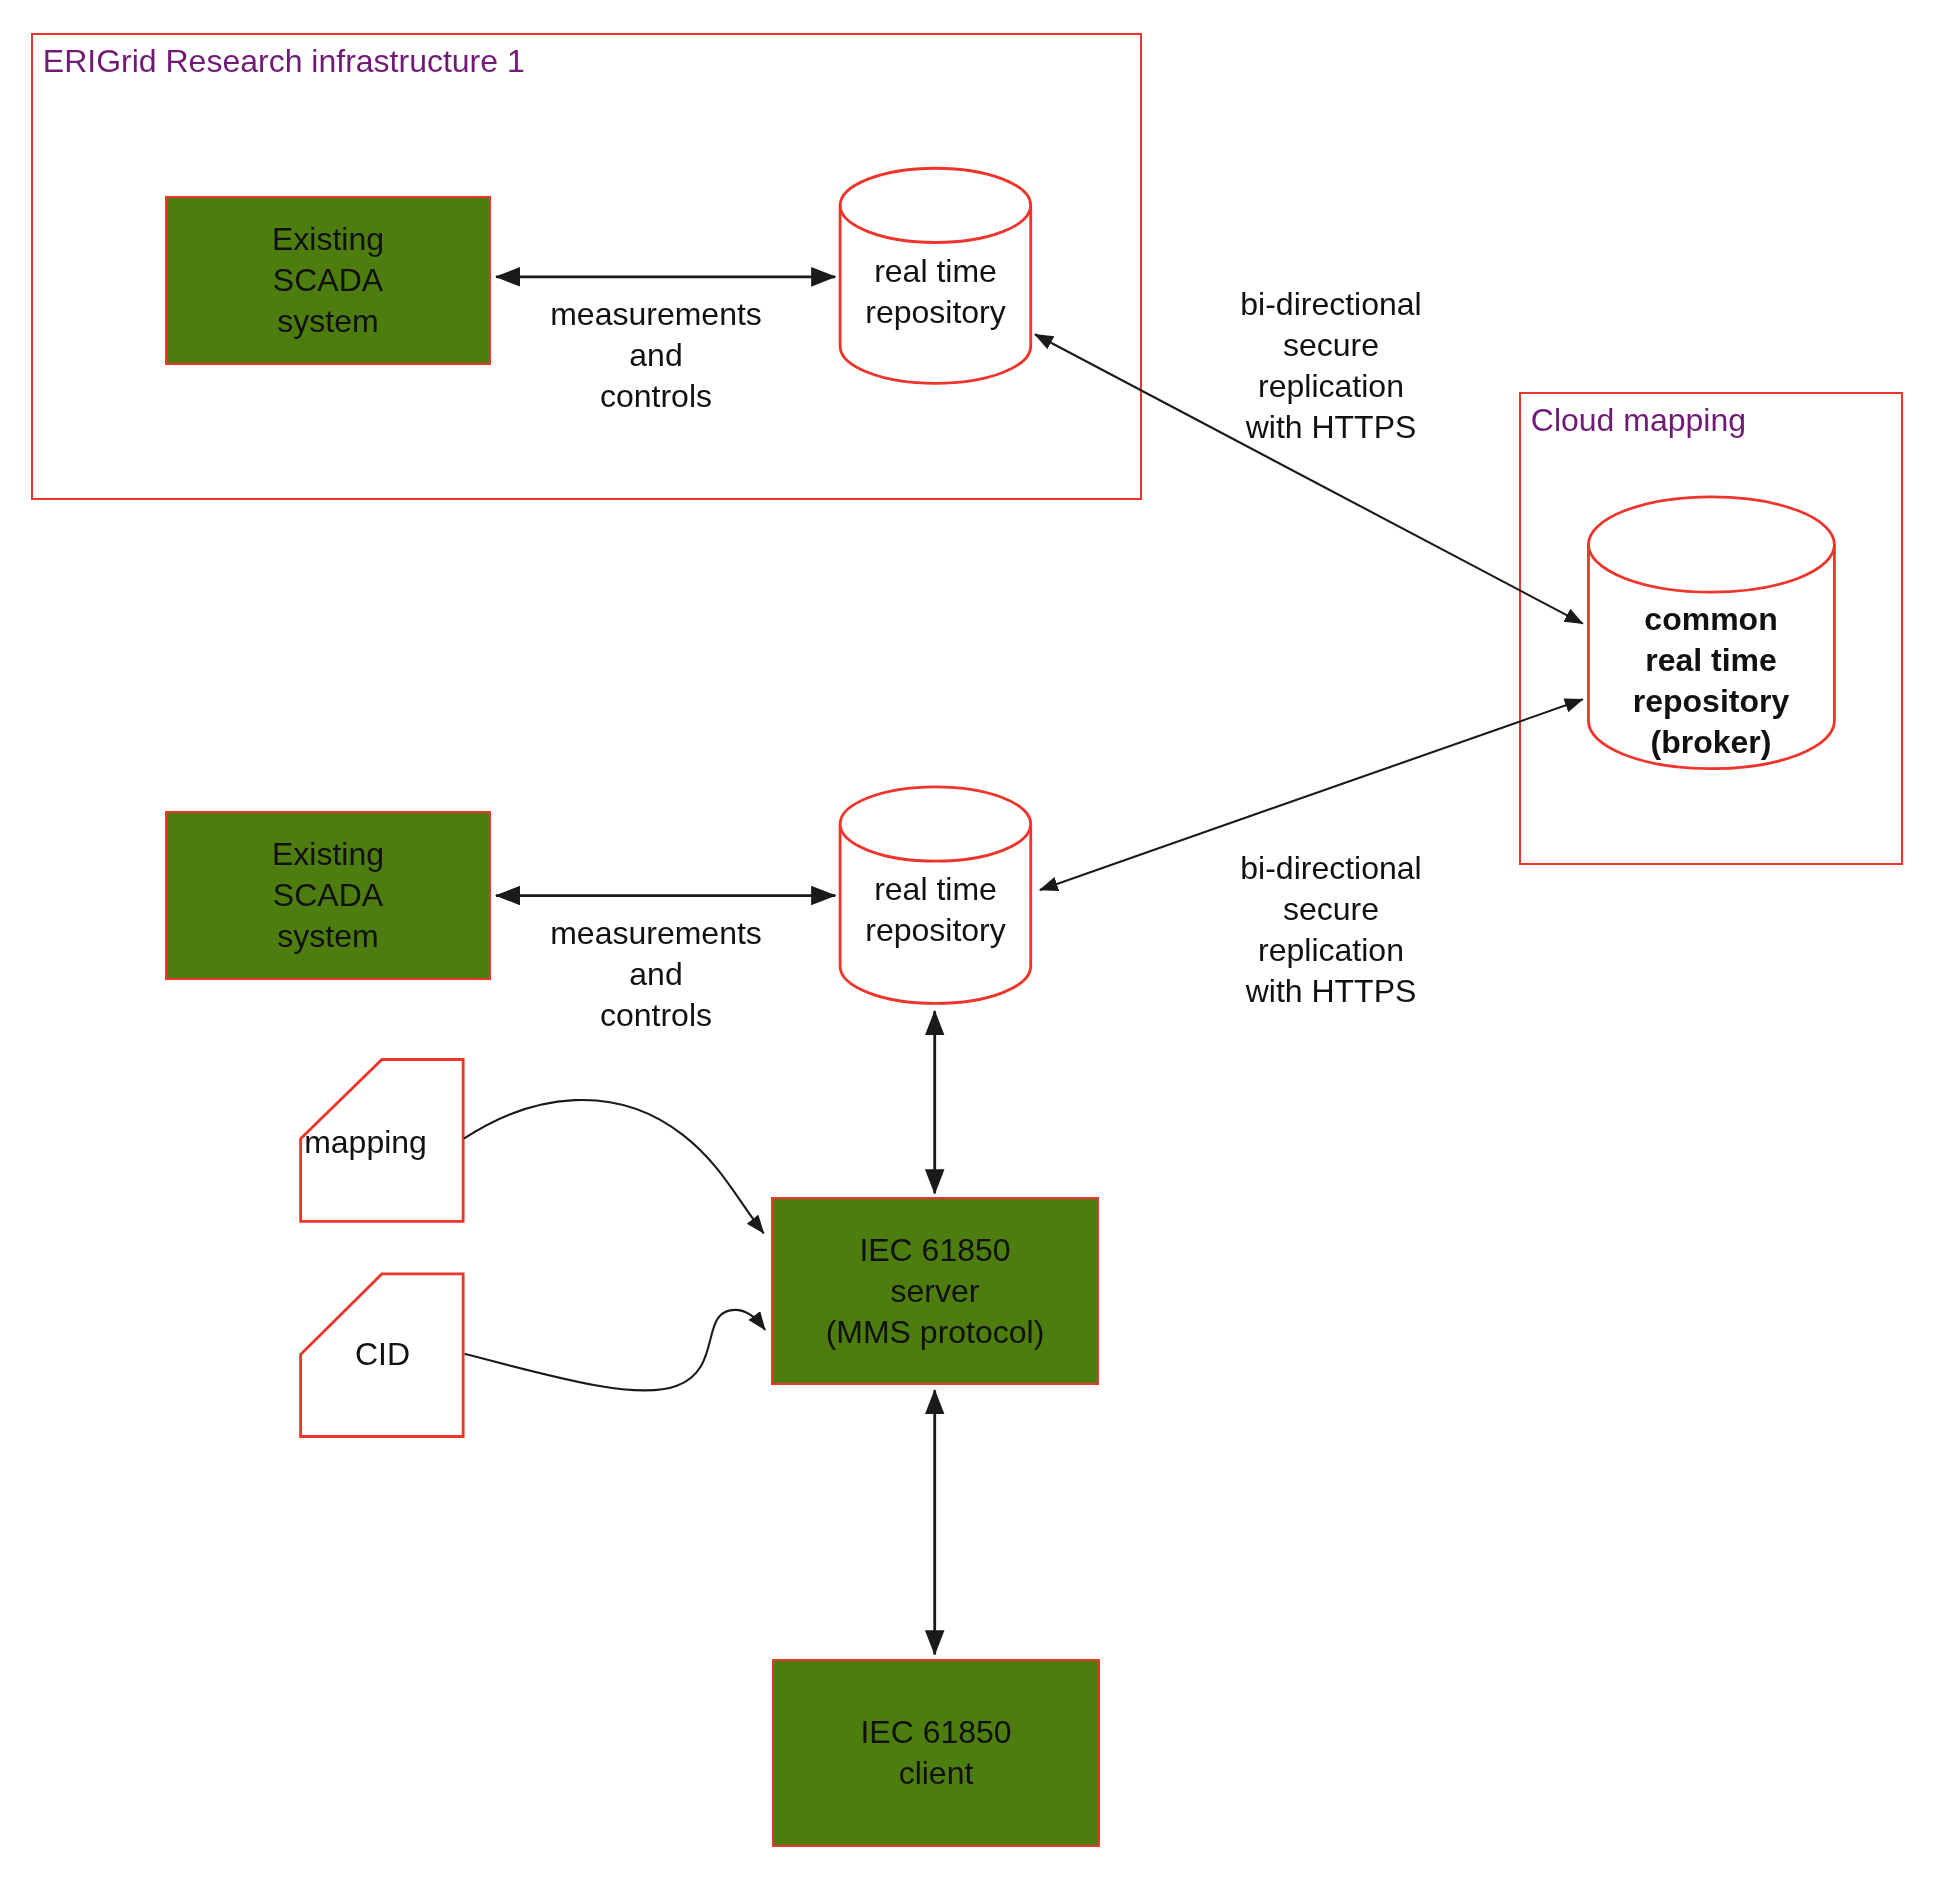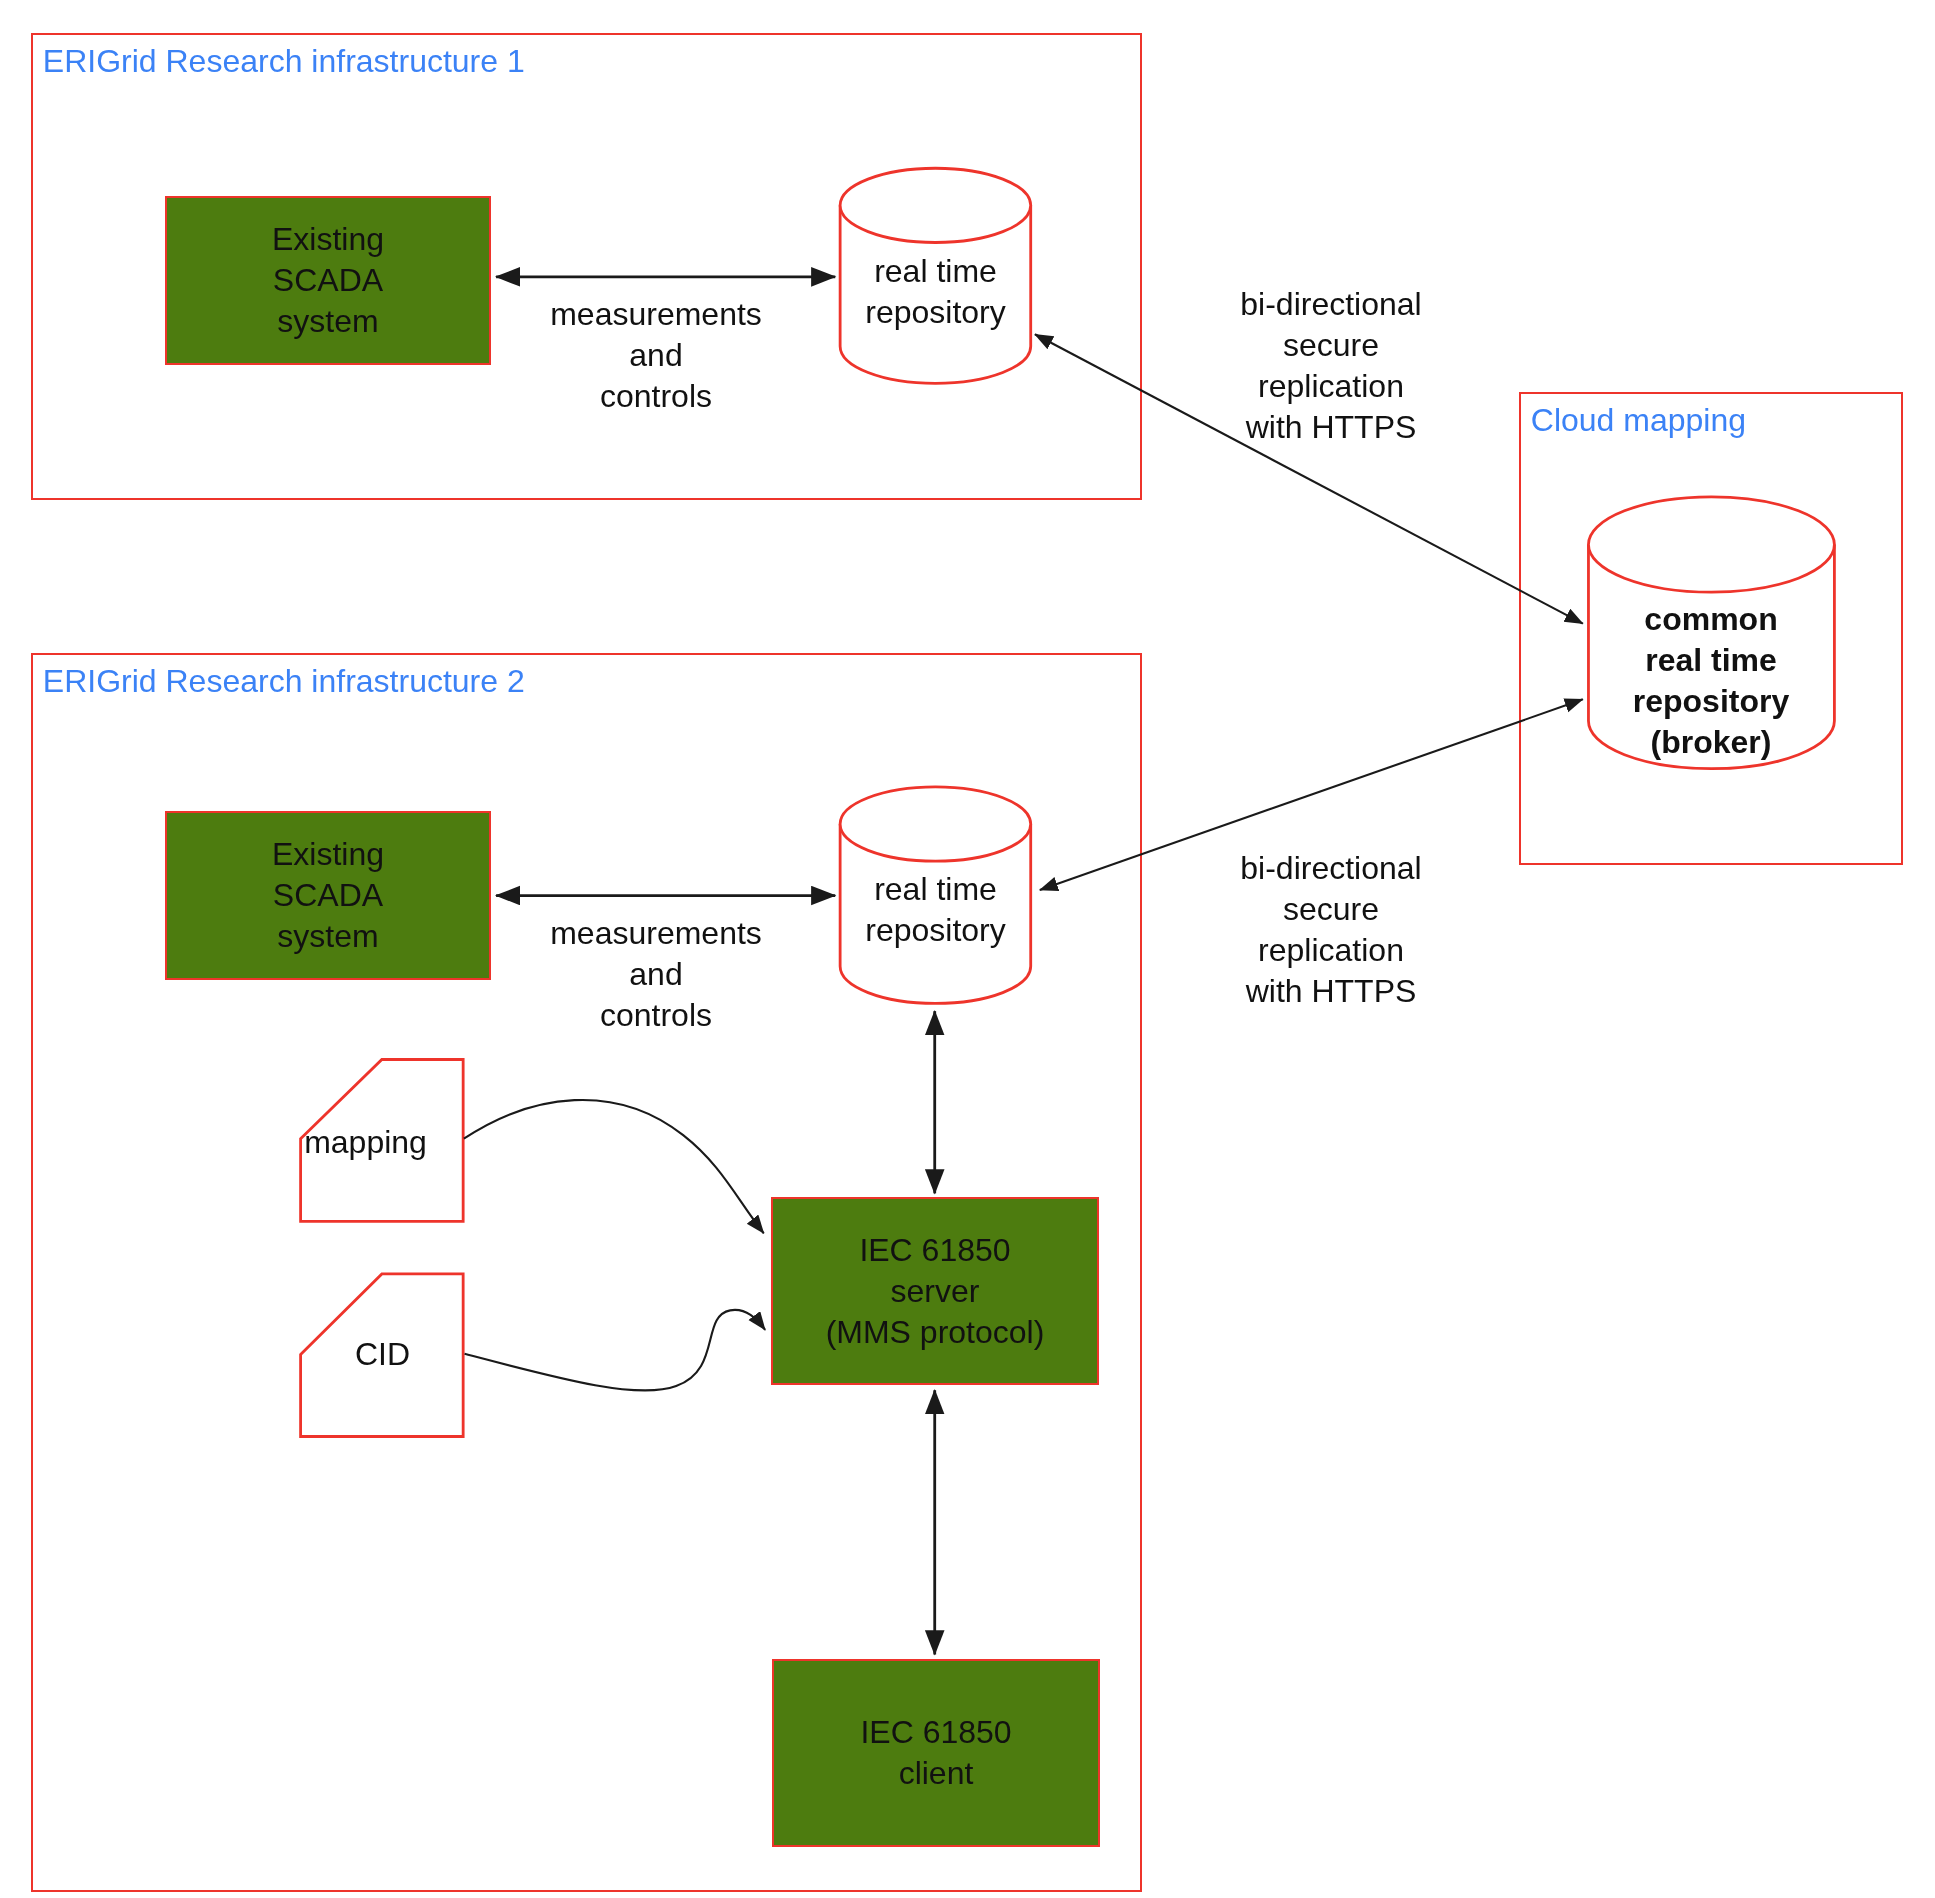--- a/index.html
+++ b/index.html
@@ -18,21 +18,21 @@
     box-sizing:border-box;
     background:transparent;
     z-index:1;
   }
   .group-title{
     position:absolute;
     left:9.8px;top:5.6px;
     font-size:32px;
     line-height:41px;
     white-space:nowrap;
-    color:#3b82f6;
+    color:#701a75;
   }
   .node-box{
     position:absolute;
     border:2.8px solid #ee342b;
     box-sizing:border-box;
     background:#4d7c0f;
     display:flex;
     align-items:center;
     justify-content:center;
     z-index:3;
@@ -55,23 +55,20 @@
 </style>
 </head>
 <body>
 
 <div class="canvas">
 
   <div class="group-box" style="left:31px;top:33px;width:1111px;height:467px;">
     <div class="group-title">ERIGrid Research infrastructure 1</div>
   </div>
 
-  <div class="group-box" style="left:31px;top:653px;width:1111px;height:1239px;">
-    <div class="group-title">ERIGrid Research infrastructure 2</div>
-  </div>
 
   <div class="group-box" style="left:1519px;top:392px;width:384px;height:473px;">
     <div class="group-title">Cloud mapping</div>
   </div>
 
   <svg id="shapes" class="layer" width="1936" height="1899" viewBox="0 0 2763 2710">
 
     <g>
       <path d="M1199,293 L1199,494 A136,53 0 0 0 1471,494 L1471,293" fill="#ffffff" stroke="#ee342b" stroke-width="4"></path>
       <ellipse cx="1335" cy="293" rx="136" ry="53" fill="#ffffff" stroke="#ee342b" stroke-width="4"></ellipse>

